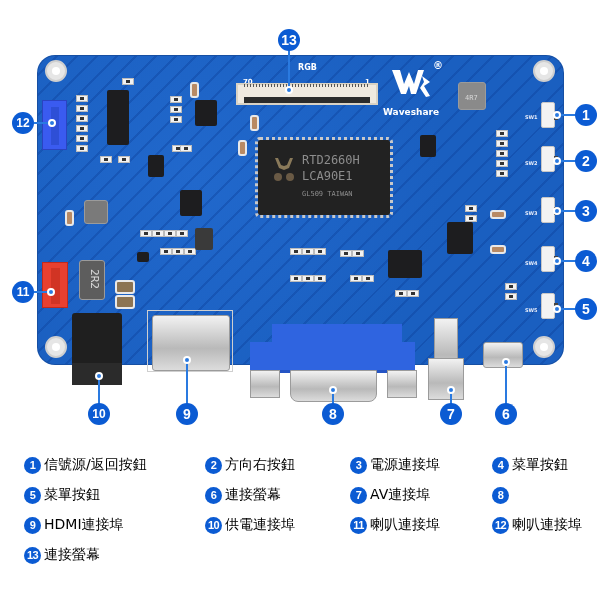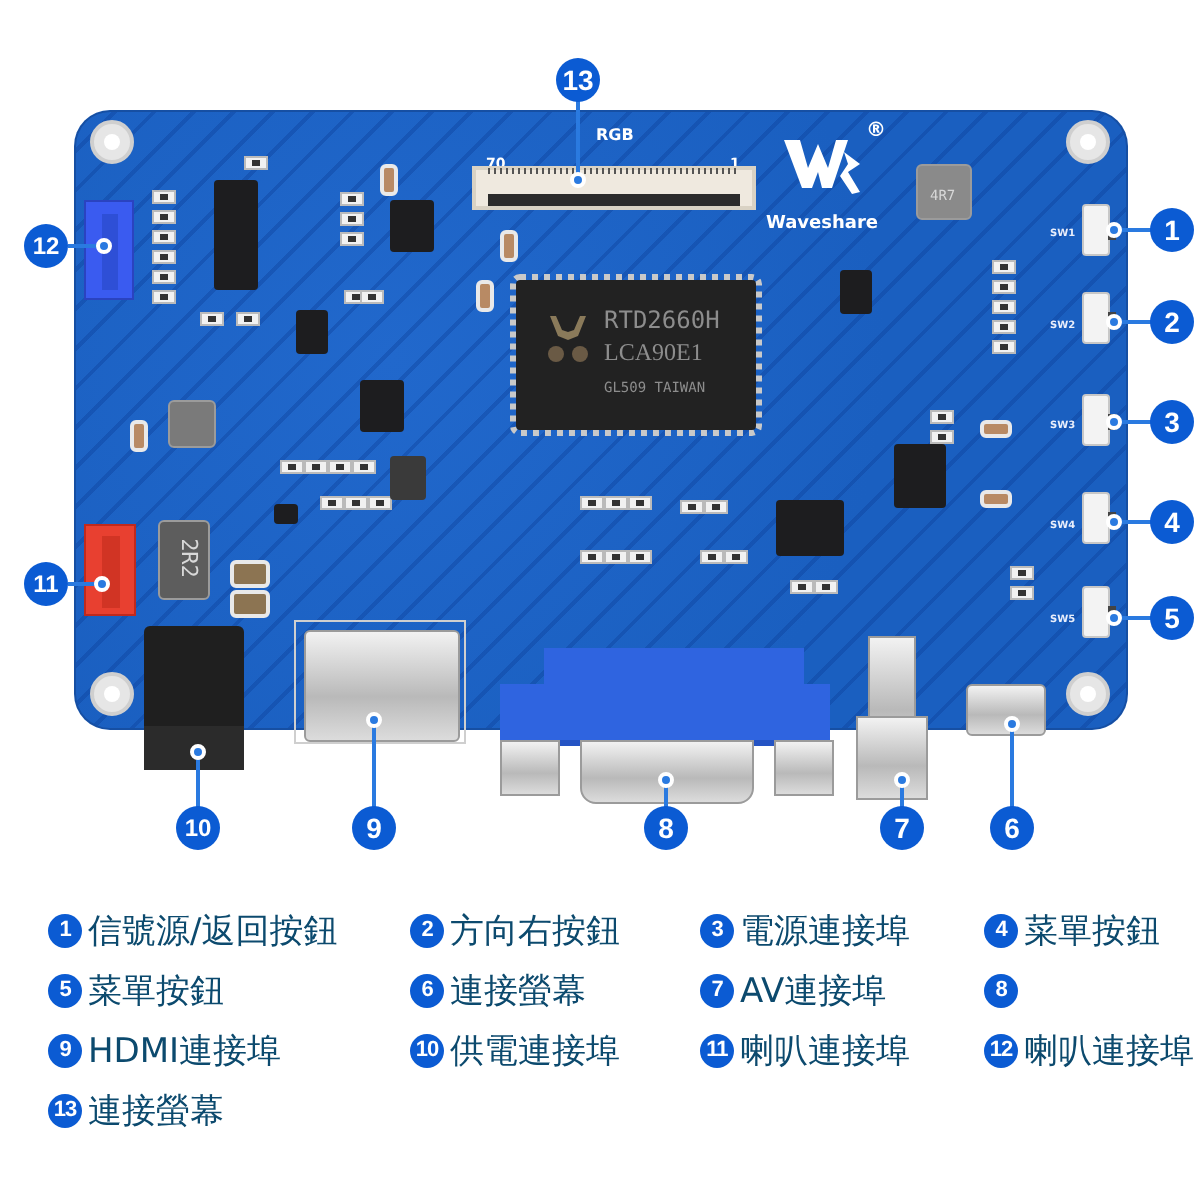--- a/index.html
+++ b/index.html
@@ -27,21 +27,21 @@
   .pcbtext{position:absolute;color:#ffffff;font-weight:bold;}
   
   .badge{position:absolute;width:22px;height:22px;border-radius:50%;background:#0b5bd3;color:#fff;font-size:14px;font-weight:bold;
          display:flex;align-items:center;justify-content:center;font-family:"Liberation Sans",sans-serif;box-sizing:border-box;}
   .line{position:absolute;background:#2a7ae0;}
   .dot{position:absolute;width:8px;height:8px;border-radius:50%;background:#2a7ae0;border:2px solid #fff;box-sizing:border-box;}
   
   .legend{position:absolute;left:24px;top:455px;width:570px;}
   .legend-item{position:absolute;display:flex;align-items:center;height:20px;}
   .legend-badge{width:17px;height:17px;border-radius:50%;background:#0b5bd3;color:#fff;font-size:11px;font-weight:bold;display:flex;align-items:center;justify-content:center;margin-right:3px;font-family:"Liberation Sans",sans-serif;letter-spacing:-0.5px;}
-  .legend-label{font-size:17px;color:#0c4a6e;white-space:nowrap;font-family:"DejaVu Sans",sans-serif;}
+  .legend-label{font-size:14px;color:#000000;white-space:nowrap;font-family:"DejaVu Sans",sans-serif;}
 </style>
 </head>
 <body>
 
 <div class="stage">
 
   <div class="pcb"></div>
 
   <div class="hole" style="left:45px;top:60px;"></div>
   <div class="hole" style="left:533px;top:60px;"></div>
@@ -111,30 +111,30 @@
   <div class="conn silver" style="left:84px;top:200px;width:24px;height:24px;border-radius:3px;background:#7a7a7a;"></div>
   <div class="conn silver" style="left:79px;top:260px;width:26px;height:40px;border-radius:3px;background:#5d5d5d;">
     <div class="chip-text" style="left:4px;top:12px;color:#d8d8d8;font-size:11px;transform:rotate(90deg);">2R2</div>
   </div>
   <div class="conn silver" style="left:458px;top:82px;width:28px;height:28px;border-radius:3px;background:#8a8a8a;">
     <div class="chip-text" style="left:6px;top:9px;color:#d8d8d8;font-size:7px;">4R7</div>
   </div>
   <div class="cap" style="left:115px;top:280px;width:20px;height:14px;background:#8c7452;"></div>
   <div class="cap" style="left:115px;top:295px;width:20px;height:14px;background:#8c7452;"></div>
 
-  <div class="chip big" style="left:258px;top:140px;width:120px;height:75px;">
+  <div class="chip big" style="left:258px;top:140px;width:132px;height:75px;">
     <div style="position:absolute;left:14px;top:16px;width:24px;height:28px;">
       <svg width="24" height="28" viewBox="0 0 24 28">
         <path d="M3 2 L7 12 L12 14 L17 12 L21 2 L18 2 L15 9 L12 10 L9 9 L6 2 Z" fill="#8a7a5a"></path>
         <circle cx="6" cy="21" r="4" fill="#6a5a45"></circle>
         <circle cx="18" cy="21" r="4" fill="#6a5a45"></circle>
       </svg>
     </div>
     <div class="chip-text" style="left:44px;top:14px;font-size:12px;">RTD2660H</div>
-    <div class="chip-text" style="left:44px;top:30px;font-size:12px;font-family:Liberation Serif, serif;">LCA90E1</div>
+    <div class="chip-text" style="left:44px;top:30px;font-size:12px;">LCA90E1</div>
     <div class="chip-text" style="left:44px;top:48px;font-size:7px;">GL509 TAIWAN</div>
   </div>
 
   <div class="pcbtext" style="left:298px;top:63px;font-size:8px;">RGB</div>
   <div class="pcbtext" style="left:243px;top:78px;font-size:7px;">70</div>
   <div class="pcbtext" style="left:365px;top:78px;font-size:7px;">1</div>
   <div class="conn" style="left:236px;top:83px;width:142px;height:22px;background:#efe9df;border:2px solid #d9d2c4;">
     <div style="position:absolute;left:6px;top:12px;width:126px;height:6px;background:#2b2b2b;"></div>
     <div style="position:absolute;left:6px;top:-1px;width:126px;height:3px;background:repeating-linear-gradient(90deg,#555 0 1px,transparent 1px 3px);"></div>
   </div>

